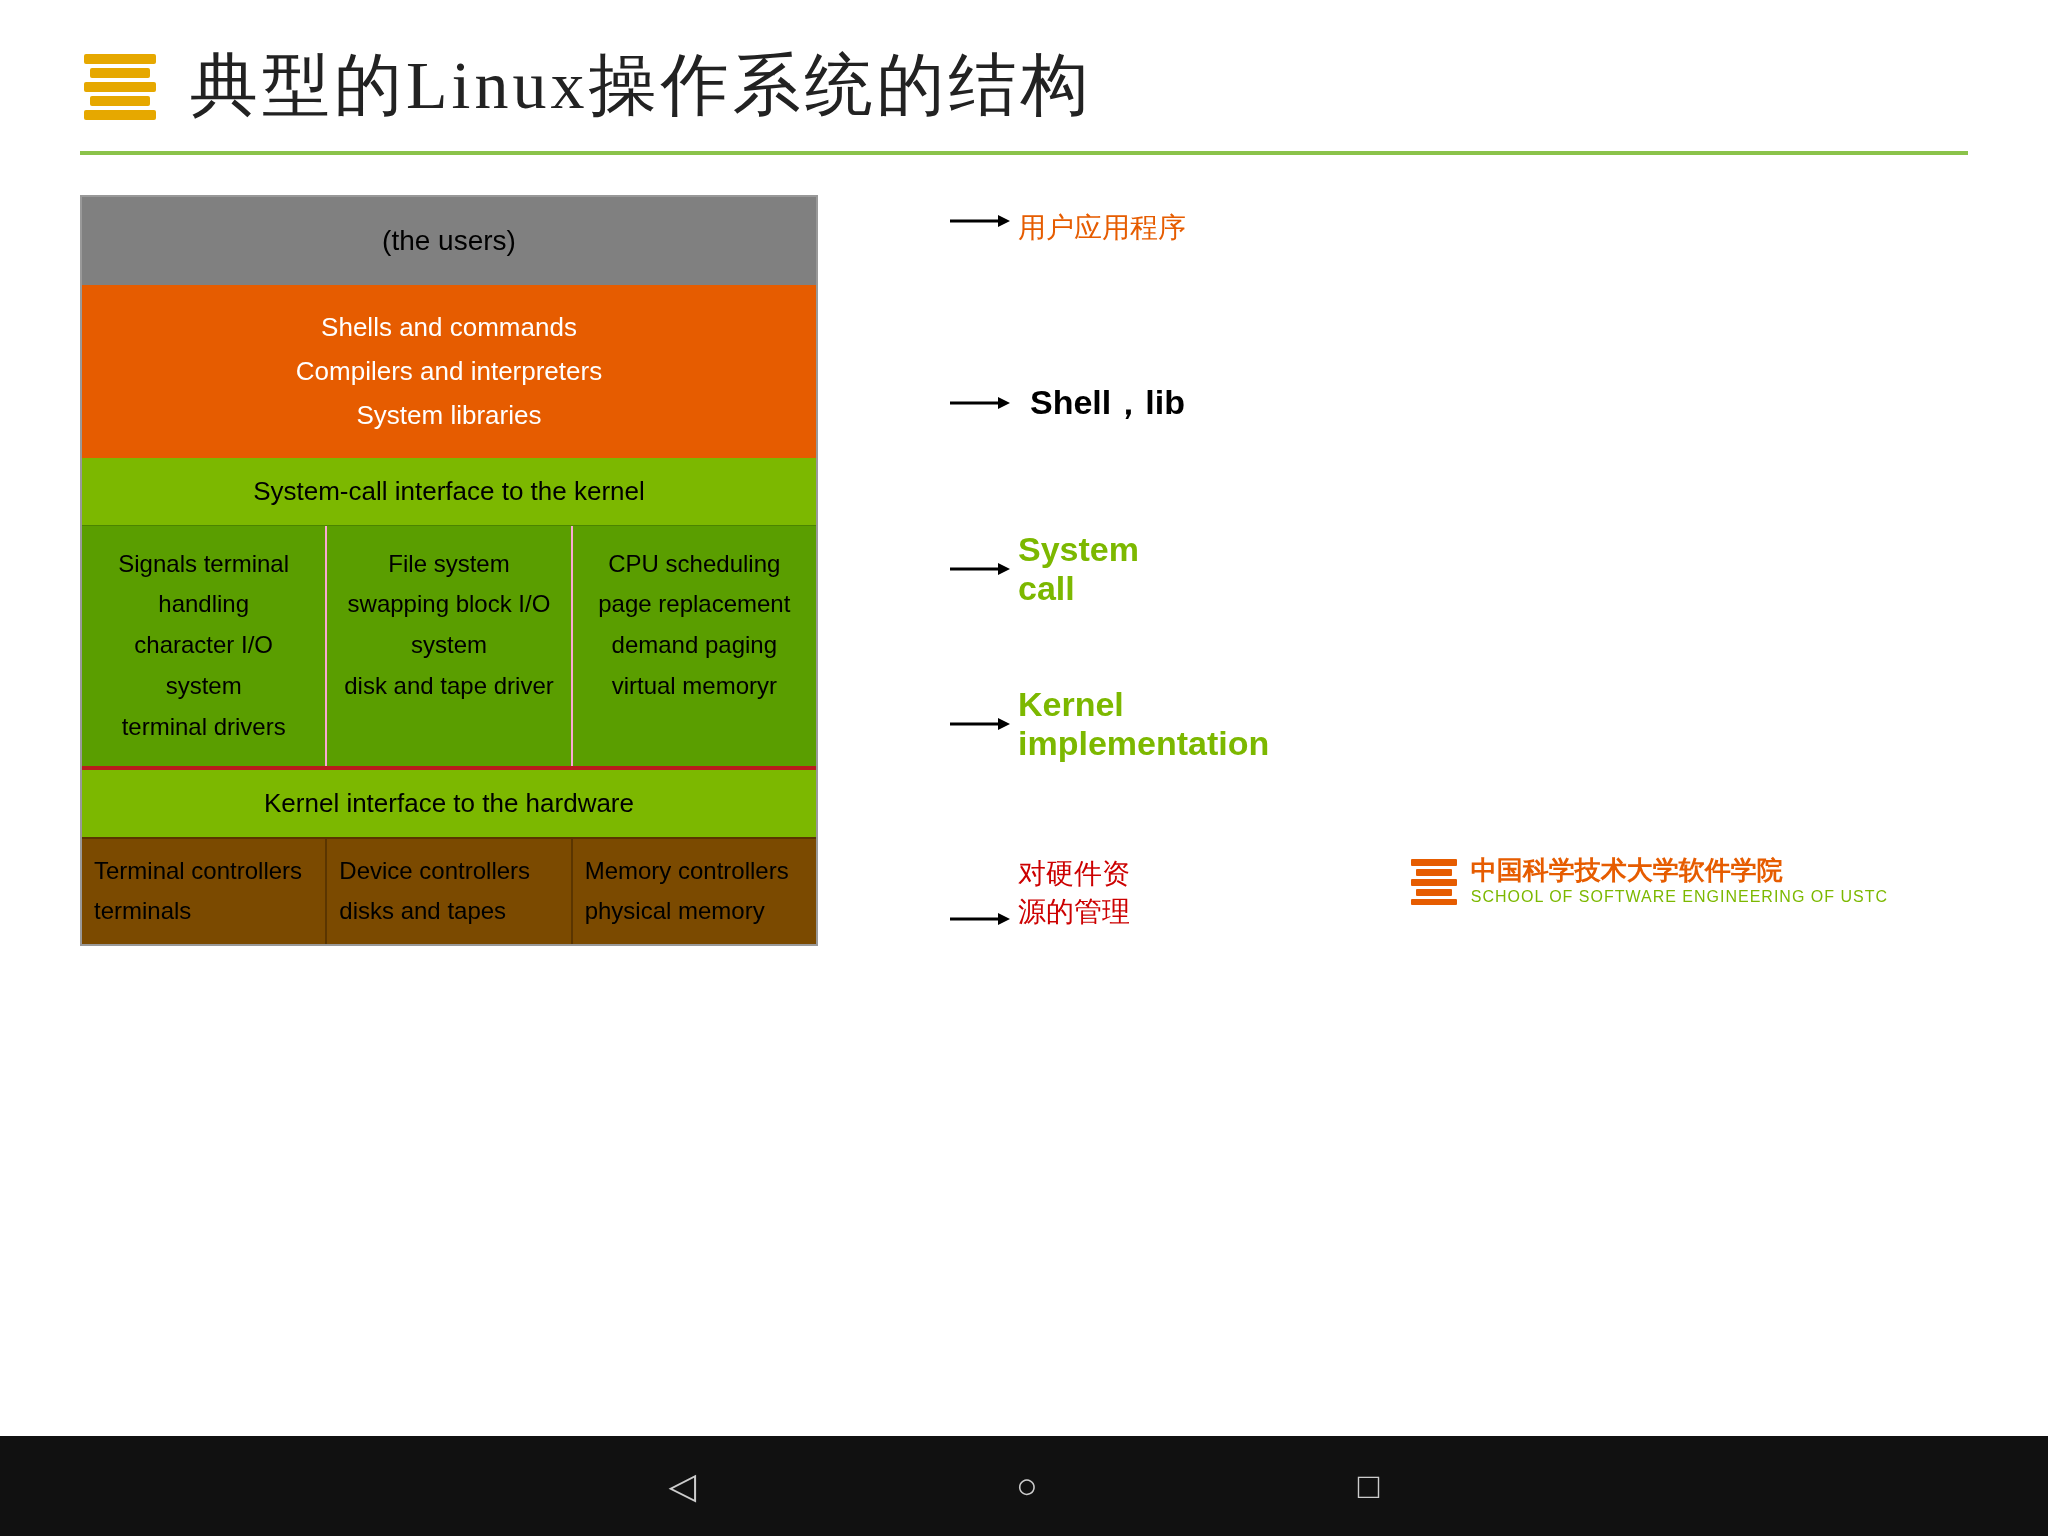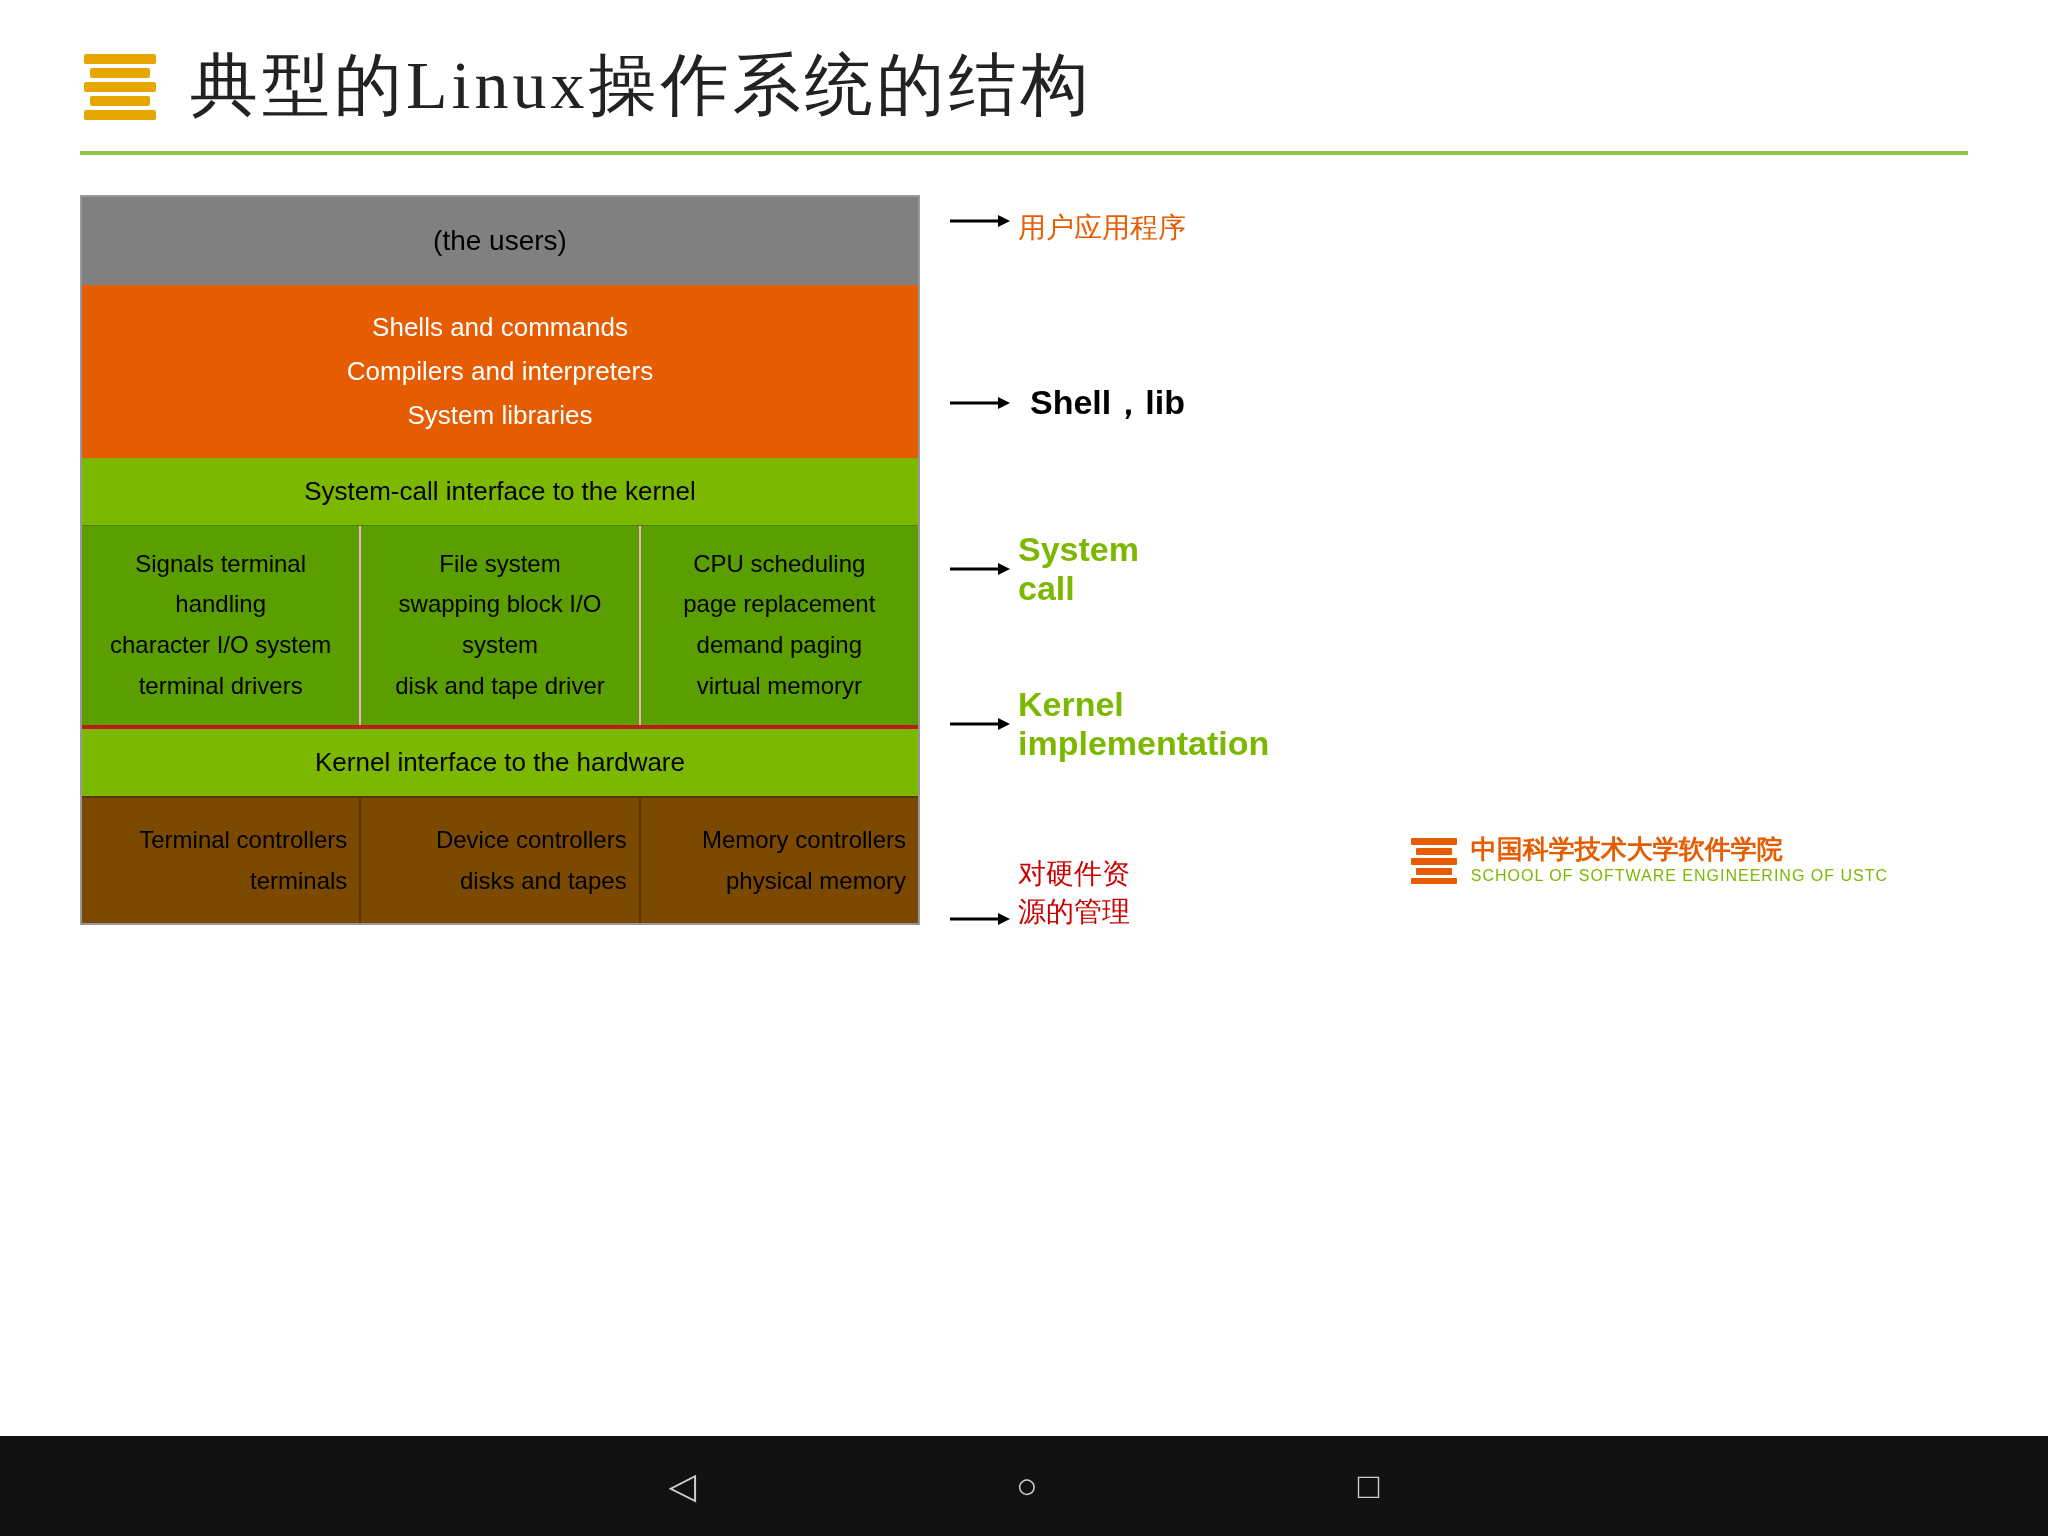--- a/index.html
+++ b/index.html
@@ -42,21 +42,21 @@
       height: 4px;
       background: linear-gradient(to right, #8bc34a, #8bc34a);
       margin-bottom: 40px;
     }
     .content-area {
       display: flex;
       gap: 0;
       align-items: flex-start;
     }
     .diagram {
-      width: 840px;
+      width: 738px;
       flex-shrink: 0;
       border: 2px solid #999;
     }
     .layer {
       width: 100%;
       text-align: center;
       font-size: 26px;
       color: #000;
     }
     
@@ -109,24 +109,24 @@
       border-top: 4px solid #b91c1c;
     }
     
     .layer-hardware {
       background: #7b4a00;
       display: flex;
       border-top: 2px solid #5a3500;
     }
     .hw-cell {
       flex: 1;
-      padding: 22px 12px;
+      padding: 12px 12px;
       font-size: 24px;
       color: #000;
-      text-align: right;
+      text-align: left;
       line-height: 1.7;
       border-right: 2px solid #5a3500;
     }
     .hw-cell:last-child {
       border-right: none;
     }
     
     .nav-bar {
       height: 100px;
       background: #111;

